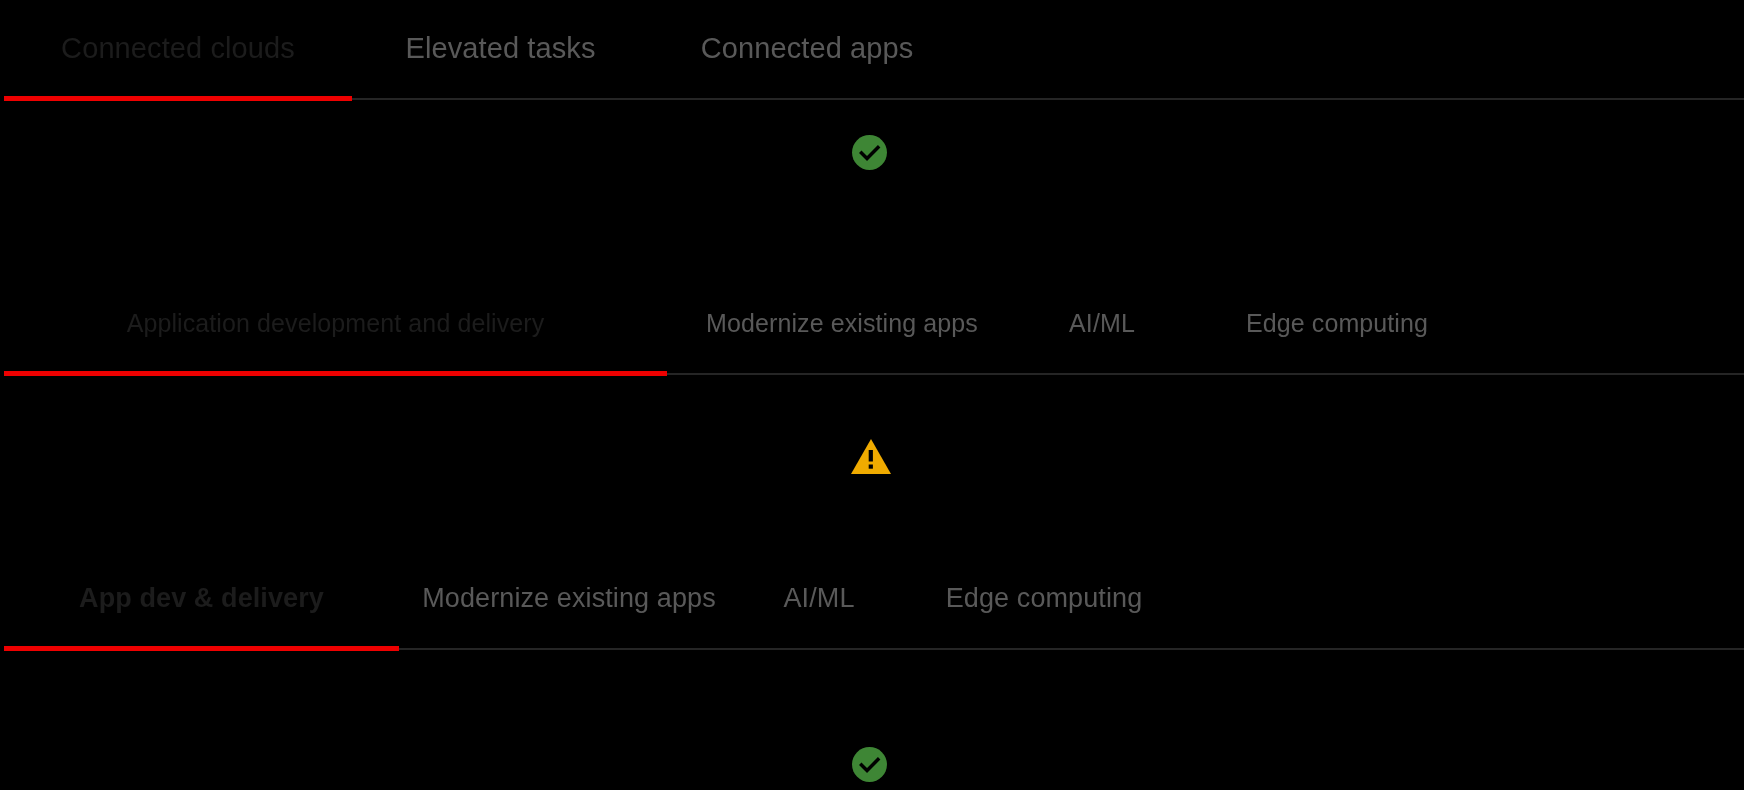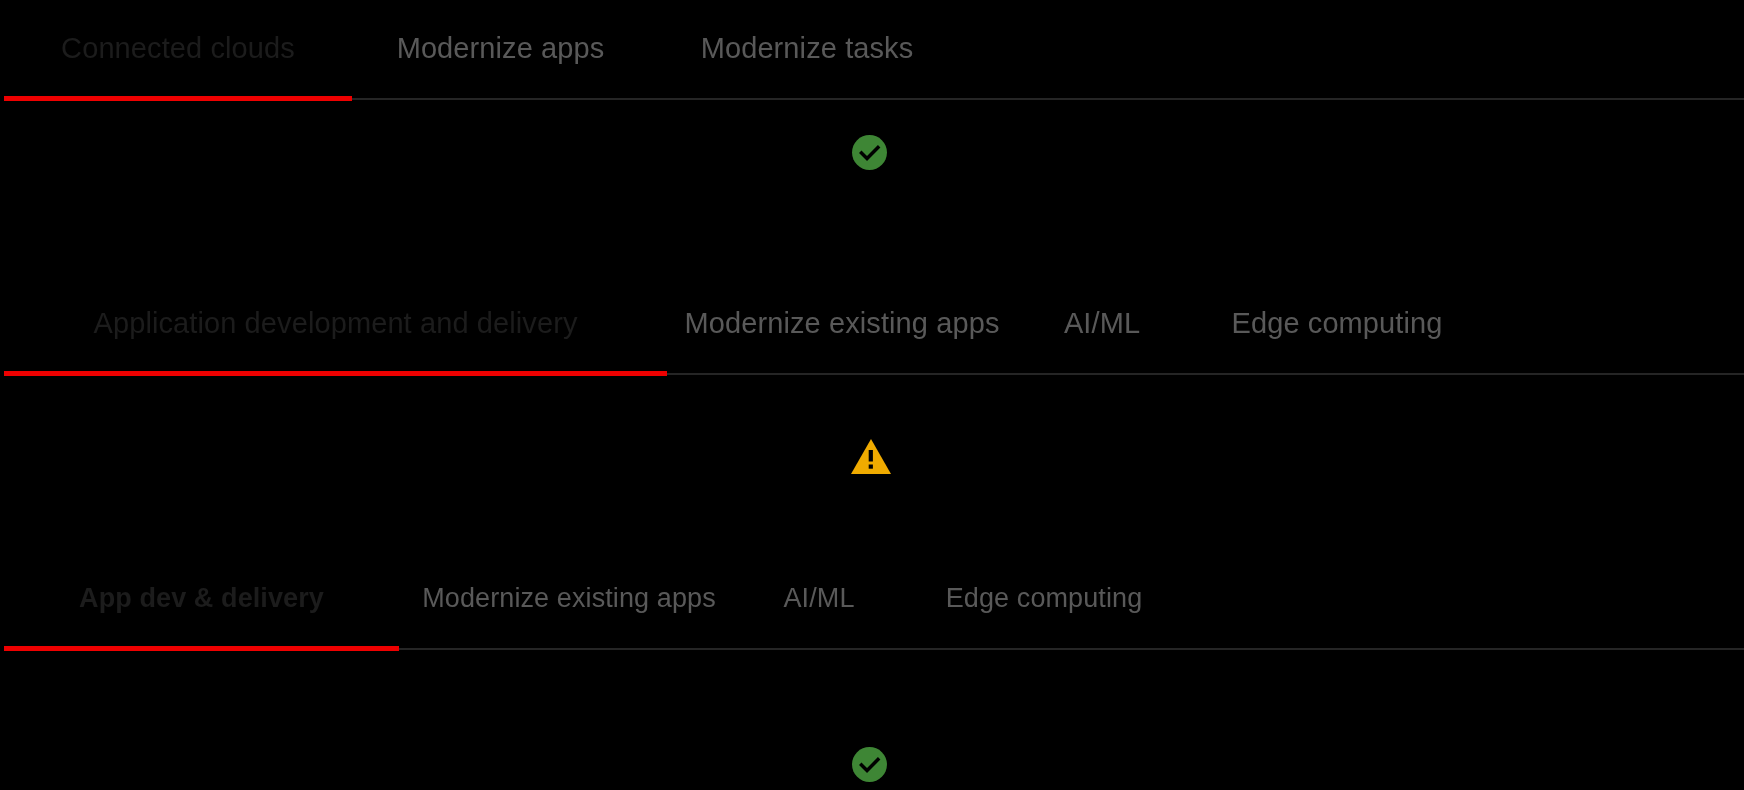--- a/index.html
+++ b/index.html
@@ -87,21 +87,21 @@
   #section-1 .tab-item { font-size: 29px; height: 96px; }
   #section-1 .tab-item.t0 { width: 348px; }
   #section-1 .tab-item.t1 { width: 297px; }
   #section-1 .tab-item.t2 { width: 316px; }
   #section-1 .rail-active { width: 348px; }
   #icon-check-1 { left: 851px; top: 134px; }
 
   
   #section-2 { top: 275px; }
   #section-2 .tab-strip { height: 96px; }
-  #section-2 .tab-item { font-size: 29px; height: 96px; }
+  #section-2 .tab-item { font-size: 25px; height: 96px; }
   #section-2 .tab-item.t0 { width: 663px; }
   #section-2 .tab-item.t1 { width: 350px; }
   #section-2 .tab-item.t2 { width: 170px; }
   #section-2 .tab-item.t3 { width: 300px; }
   #section-2 .rail-active { width: 663px; }
   #icon-warning-2 { left: 850px; top: 437px; }
 
   
   #section-3 { top: 550px; }
   #section-3 .tab-strip { height: 96px; }
@@ -116,22 +116,22 @@
   .icon-svg { display: block; }
 </style>
 </head>
 <body>
 
 <div class="screen">
 
   <div class="tab-section" id="section-1">
     <div class="tab-strip">
       <div class="tab-item t0 is-active">Connected clouds</div>
-      <div class="tab-item t1">Modernize apps</div>
-      <div class="tab-item t2">Modernize tasks</div>
+      <div class="tab-item t1">Elevated tasks</div>
+      <div class="tab-item t2">Connected apps</div>
     </div>
     <div class="tab-rail">
       <div class="rail-line"></div>
       <div class="rail-active"></div>
     </div>
   </div>
 
   <span class="status-icon" id="icon-check-1">
     <svg class="icon-svg" width="37" height="37" viewBox="0 0 36 36" xmlns="http://www.w3.org/2000/svg">
       <circle cx="18" cy="18" r="17" fill="#3e8635"></circle>

